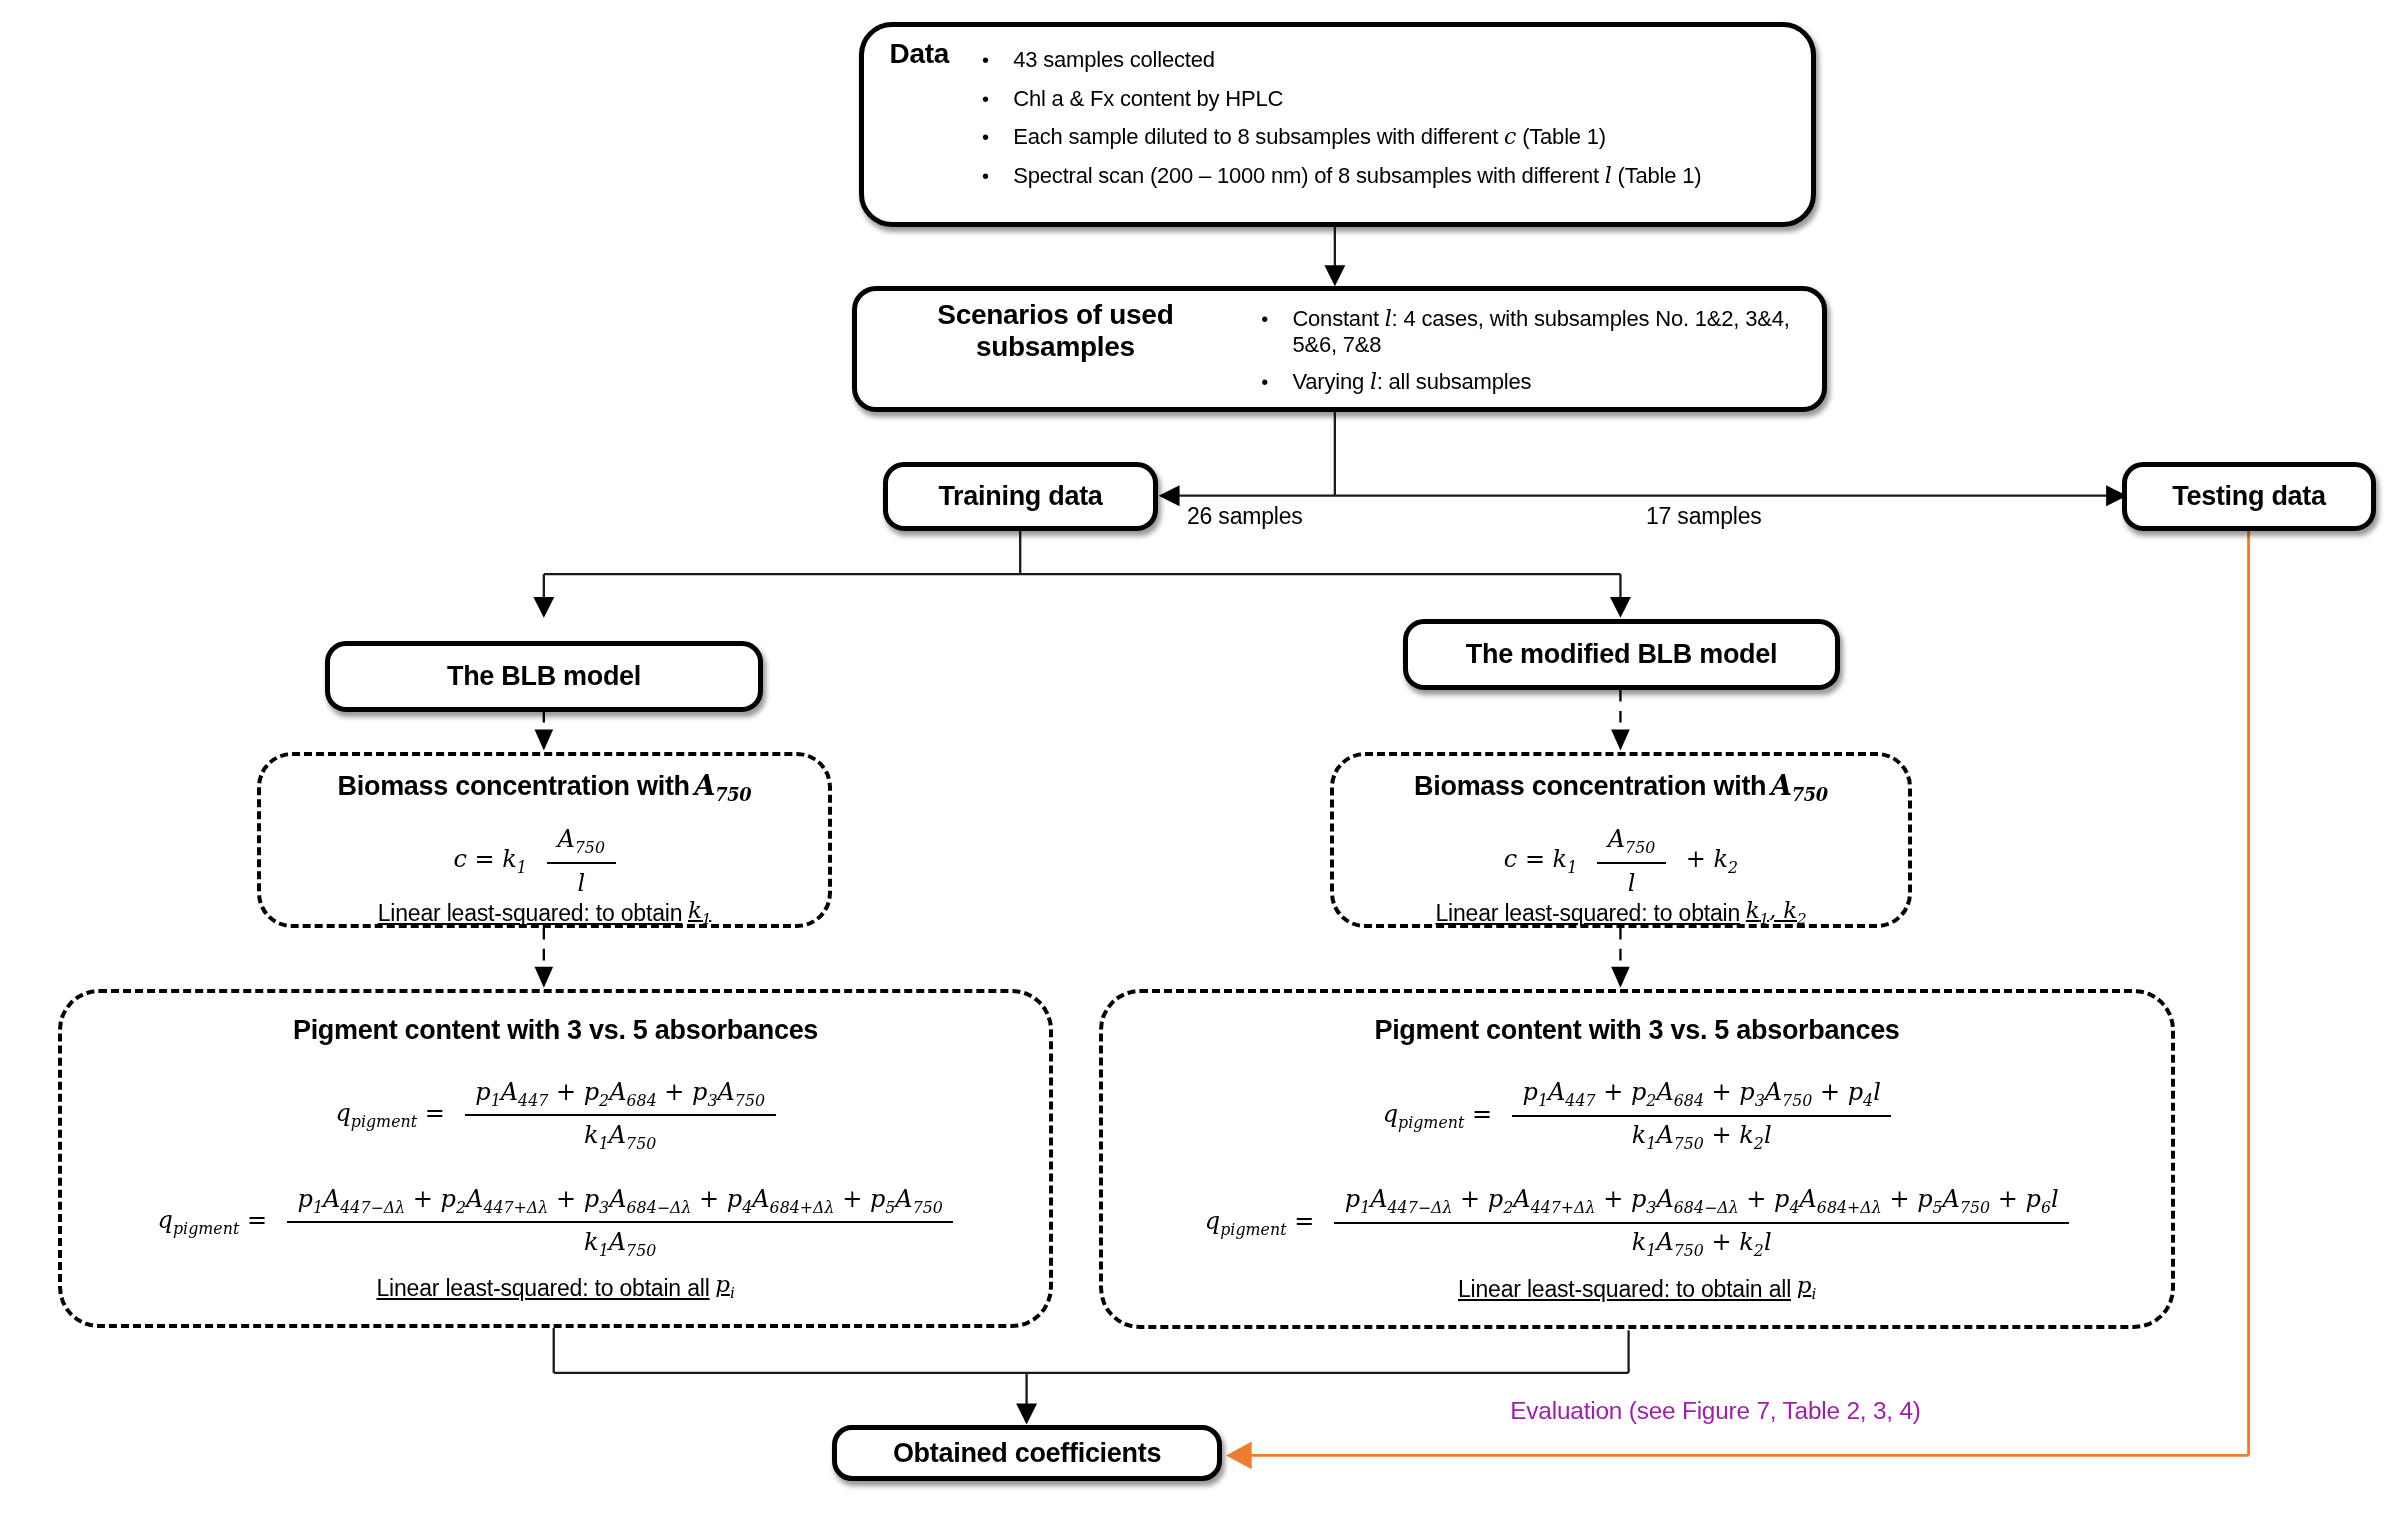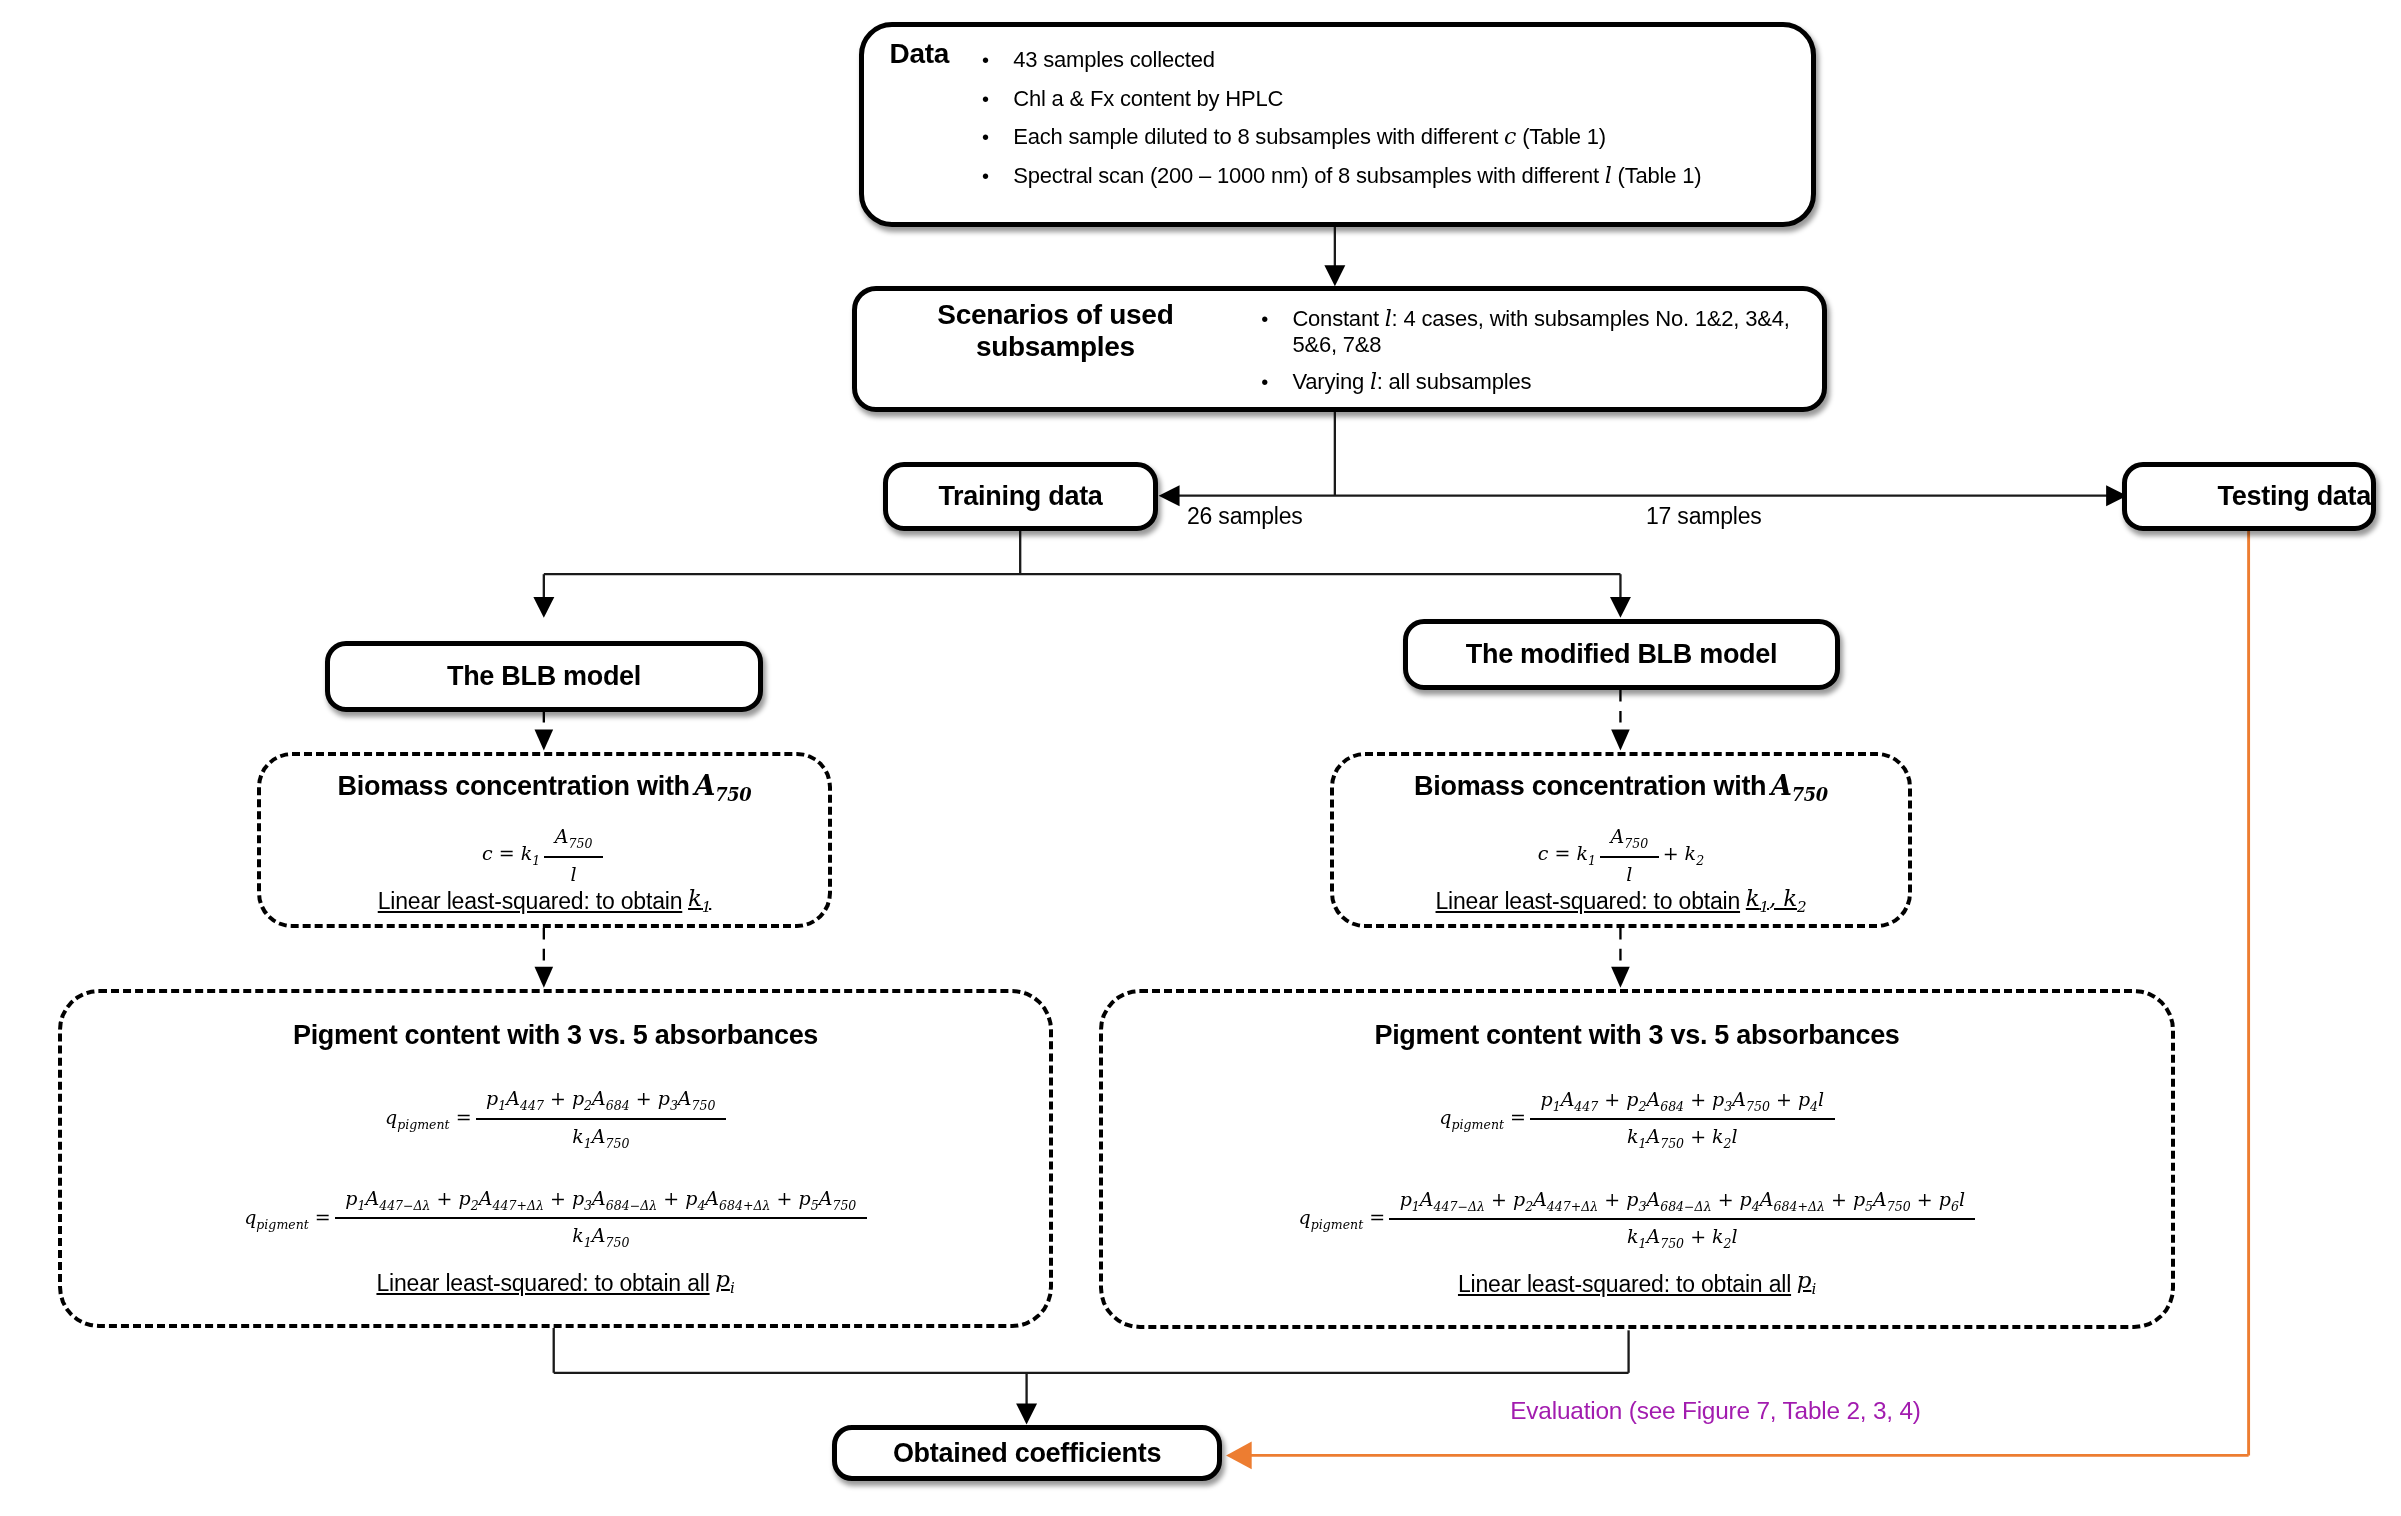--- a/index.html
+++ b/index.html
@@ -36,21 +36,21 @@
   .list-box{flex-direction:row;justify-content:flex-start;align-items:stretch;padding:10.5px 25.6px 11.6px 25.6px;}
   .box-title{font-weight:bold;font-size:28px;text-align:center;letter-spacing:-0.3px;}
   .bullets{margin-top:9.3px;display:flex;flex-direction:column;gap:12.8px;padding-left:33px;}
   .bullet{display:flex;gap:24.4px;font-size:22px;letter-spacing:-0.2px;align-items:baseline;}
   .bullet .dot{font-size:20px;}
 
   
   .math{font-family:"DejaVu Serif", serif;font-style:italic;}
   .mbold{font-weight:bold;}
   sub{font-size:66%;}
-  .eq{display:flex;align-items:center;justify-content:center;gap:4px;font-size:19px;margin-top:20px;}
+  .eq{display:flex;align-items:center;justify-content:center;gap:20px;font-size:24px;margin-top:20px;}
   .frac{display:inline-flex;flex-direction:column;align-items:stretch;text-align:center;}
   .frac .num{border-bottom:2.3px solid #000;padding:0 10.5px 4.7px 10.5px;}
   .frac .den{padding:4.7px 10.5px 0 10.5px;}
   .note{font-size:23px;letter-spacing:-0.2px;display:flex;gap:5.8px;align-items:flex-end;justify-content:center;text-decoration:underline;}
 
   .dbox-title{font-weight:bold;font-size:27px;letter-spacing:-0.3px;display:flex;align-items:baseline;gap:4.7px;justify-content:center;}
   .biomass{justify-content:space-between;padding:14px 11.6px 15px 11.6px;}
   .pigment{justify-content:space-evenly;padding:10.5px 14px;}
 
   
@@ -132,21 +132,21 @@
       <div class="bullet">
           <span class="dot">•</span>
           <span><span>Varying </span><span class="math">l</span><span>: all subsamples</span></span>
         </div>
     </div>
   </div>
 
   <div class="solid-box" style="left:883px;top:462px;width:275px;height:69px;border-radius:21px;">
     <span class="node-label">Training data</span>
   </div>
-  <div class="solid-box" style="left:2122px;top:462px;width:254px;height:69px;border-radius:21px;justify-content:flex-end;">
+  <div class="solid-box" style="left:2122px;top:462px;width:254px;height:69px;border-radius:21px;">
     <span class="node-label">Testing data</span>
   </div>
 
   <div class="edge-label" style="left:1187px;top:503px;">26 samples</div>
   <div class="edge-label" style="left:1646px;top:503px;">17 samples</div>
 
   <div class="solid-box" style="left:325px;top:619px;width:438px;height:71px;border-radius:21px;margin-top:22px;">
     <span class="node-label">The BLB model</span>
   </div>
   <div class="solid-box" style="left:1403px;top:619px;width:437px;height:71px;border-radius:21px;">

